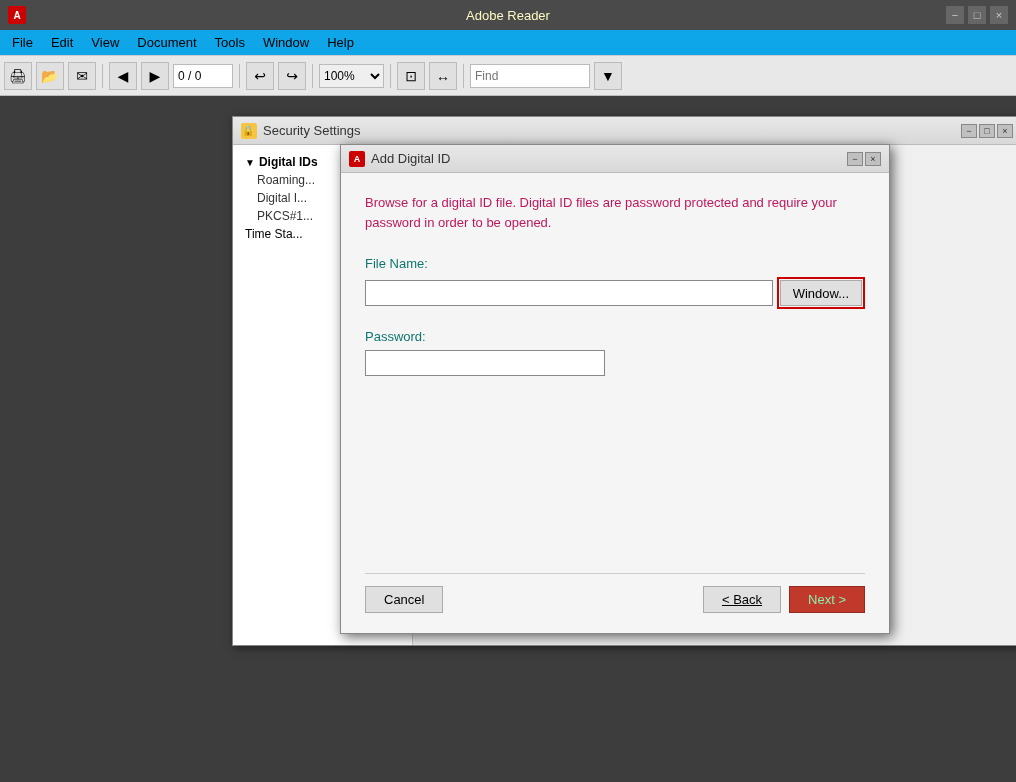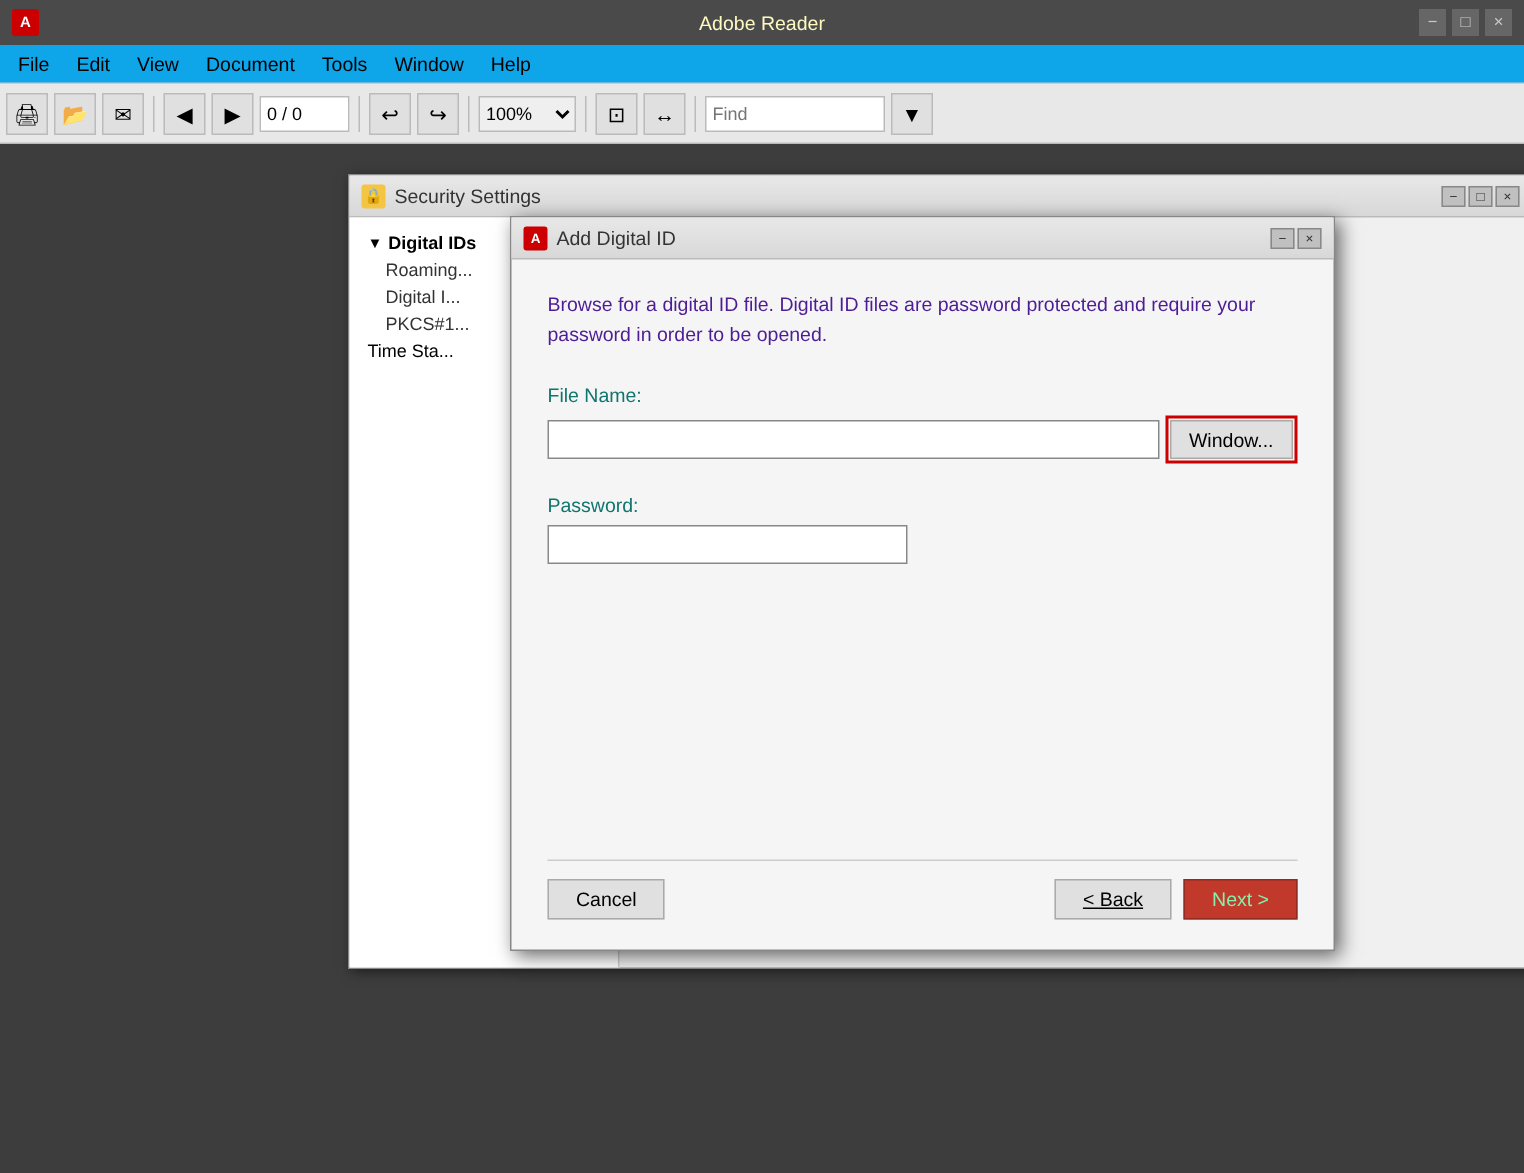--- a/index.html
+++ b/index.html
@@ -287,21 +287,21 @@
       color: #333;
     }
     .add-digital-body {
       padding: 20px 24px;
       height: calc(100% - 28px);
       display: flex;
       flex-direction: column;
     }
     .add-digital-description {
       font-size: 13px;
-      color: #4c1d95;
+      color: #be185d;
       line-height: 1.5;
       margin-bottom: 24px;
     }
     .form-section {
       margin-bottom: 20px;
     }
     .form-label {
       font-size: 13px;
       color: #0f766e;
       margin-bottom: 6px;

